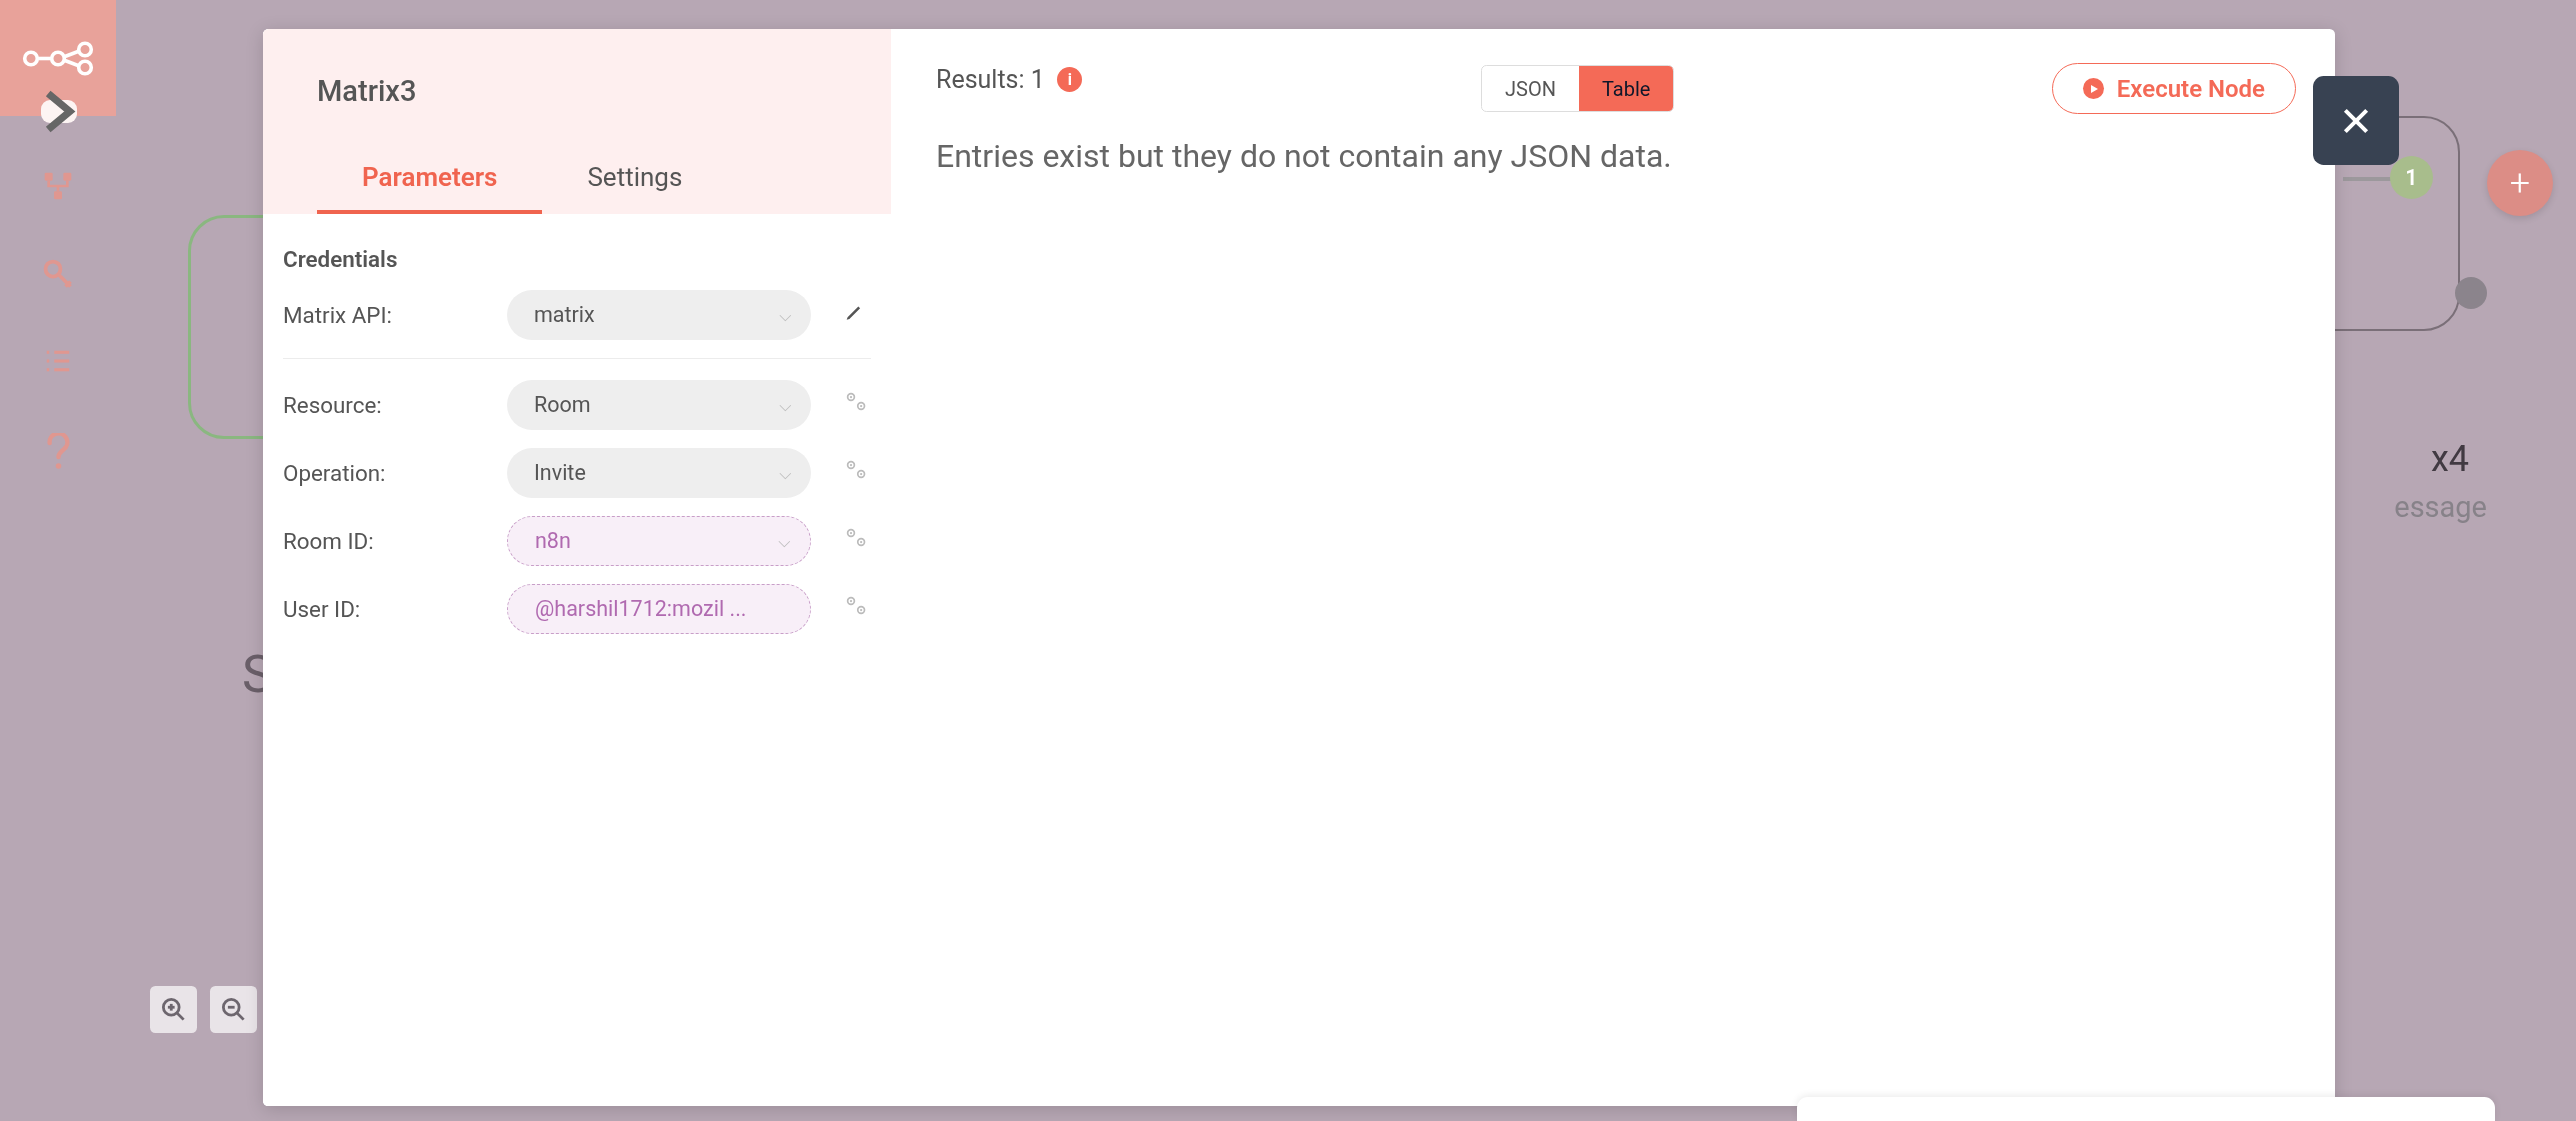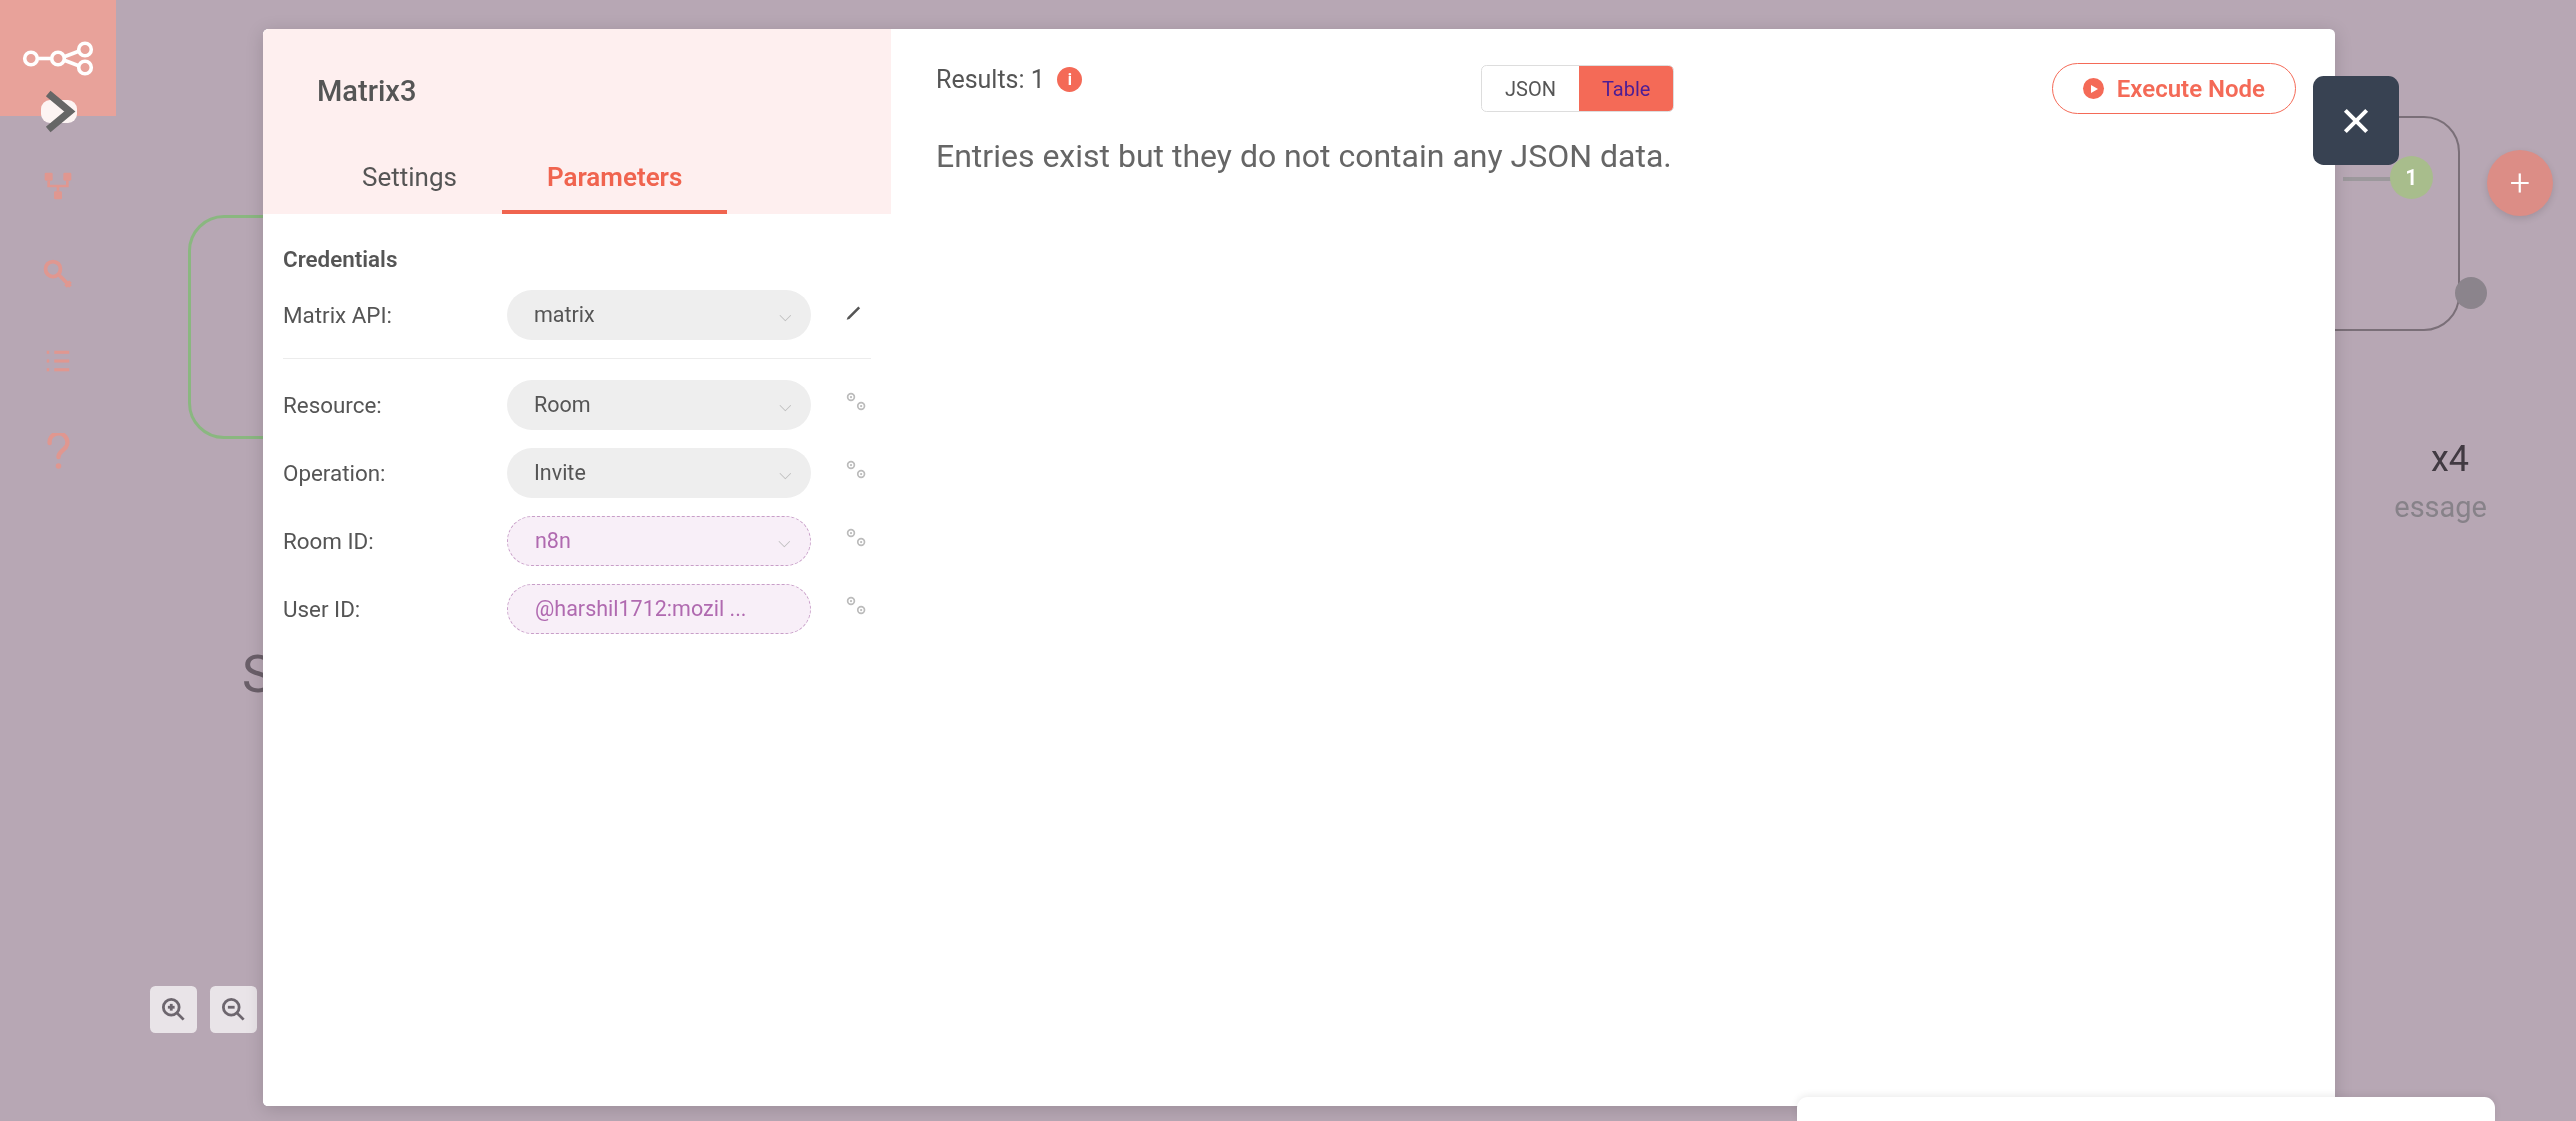--- a/index.html
+++ b/index.html
@@ -55,21 +55,21 @@
 .gear-icon-sm { color: #bbb; font-size: 25px; width: 32px; text-align: center; }
 .pencil-icon-sm { color: #555; font-size: 23px; width: 32px; text-align: center; }
 .divider { height: 0.9px; background: #ececec; margin: 9px 0 21.5px 0; }
 
 .panel-right { flex: 1; padding: 36px 45px; position: relative; }
 .results-row { display: flex; align-items: center; gap: 12.5px; margin-bottom: 43px; }
 .results-label { font-size: 25px; color: #555; }
 .info-badge { width: 25px; height: 25px; border-radius: 50%; background: #f46a57; display: flex; align-items: center; justify-content: center; color: #fff; font-size: 16px; font-weight: bold; }
 .view-toggle { position: absolute; left: 590px; top: 36px; display: flex; border: 0.9px solid #ddd; border-radius: 5.4px; overflow: hidden; }
 .view-btn { padding: 10.7px 23px; font-size: 20px; color: #555; cursor: pointer; }
-.view-btn.active { background: #f46a57; color: #4c1d95; }
+.view-btn.active { background: #f46a57; color: #0f172a; }
 .execute-btn { position: absolute; right: 39px; top: 34px; border: 1.8px solid #f46a57; border-radius: 27px; padding: 10.7px 30px; color: #f46a57; font-size: 24px; font-weight: 600; display: flex; align-items: center; gap: 12.5px; cursor: pointer; }
 .play-icon { width: 21.5px; height: 21.5px; border-radius: 50%; background: #f46a57; display: flex; align-items: center; justify-content: center; }
 .play-icon::after { content: ''; width: 0; height: 0; border-left: 7.2px solid #fff; border-top: 4.5px solid transparent; border-bottom: 4.5px solid transparent; margin-left: 1.8px; }
 .results-msg { font-size: 32px; color: #666; }
 
 
 .br-box { position: absolute; right: 81px; bottom: 0; width: 698px; height: 25px; background: #fff; border-radius: 10.7px 10.7px 0 0; box-shadow: 0 -1.8px 7.2px rgba(0,0,0,0.08); }
 </style>
 </head>
 <body>
@@ -154,22 +154,22 @@
         <line x1="7" y1="10" x2="13" y2="10"></line>
       </svg>
   </div>
 </div>
 
 <div class="modal">
   <div class="panel-left">
     <div class="panel-left-header">
       <div class="node-title">Matrix3</div>
       <div class="tabs">
+        <div class="tab active">Parameters</div>
         <div class="tab">Settings</div>
-        <div class="tab active">Parameters</div>
       </div>
     </div>
     <div class="panel-body">
       <div class="section-header">Credentials</div>
 
       <div class="param-row">
         <div class="param-label">Matrix API:</div>
         <div class="param-control">
           <div class="select-box">
             <span>matrix</span>

